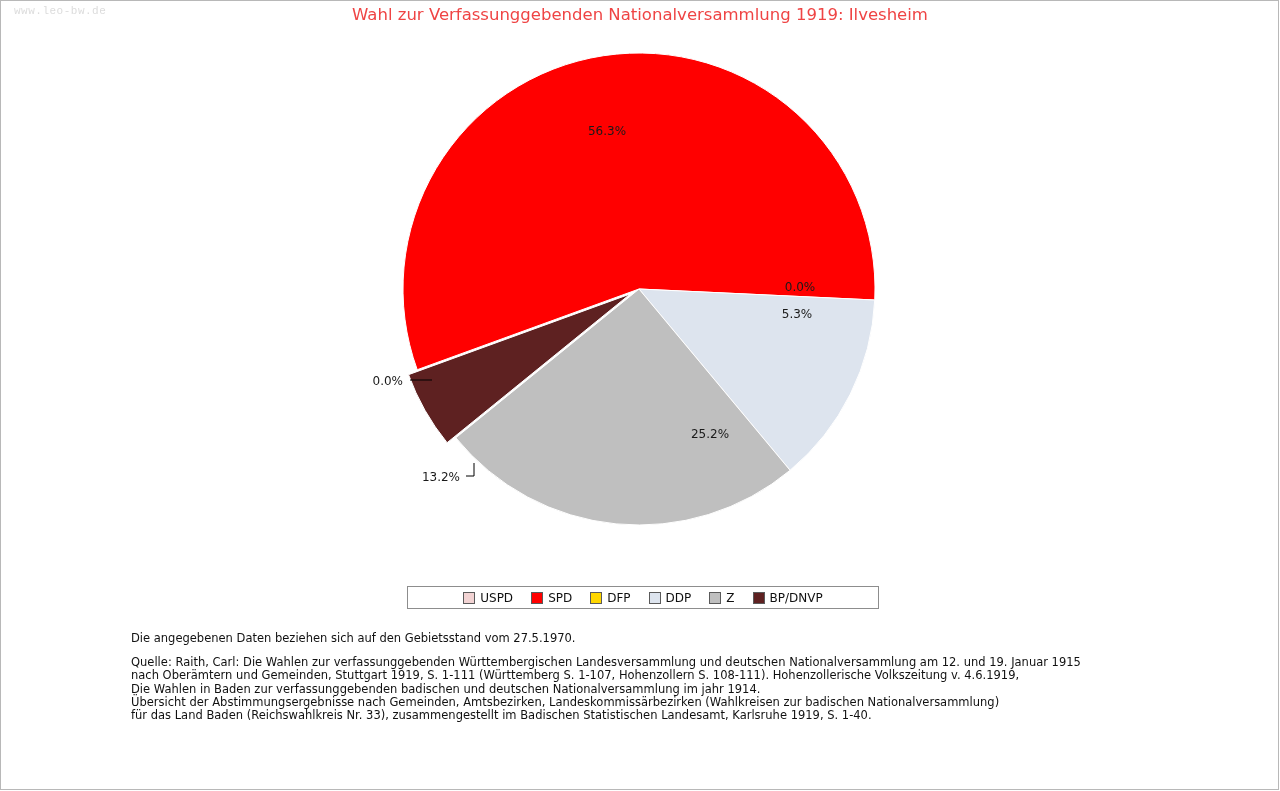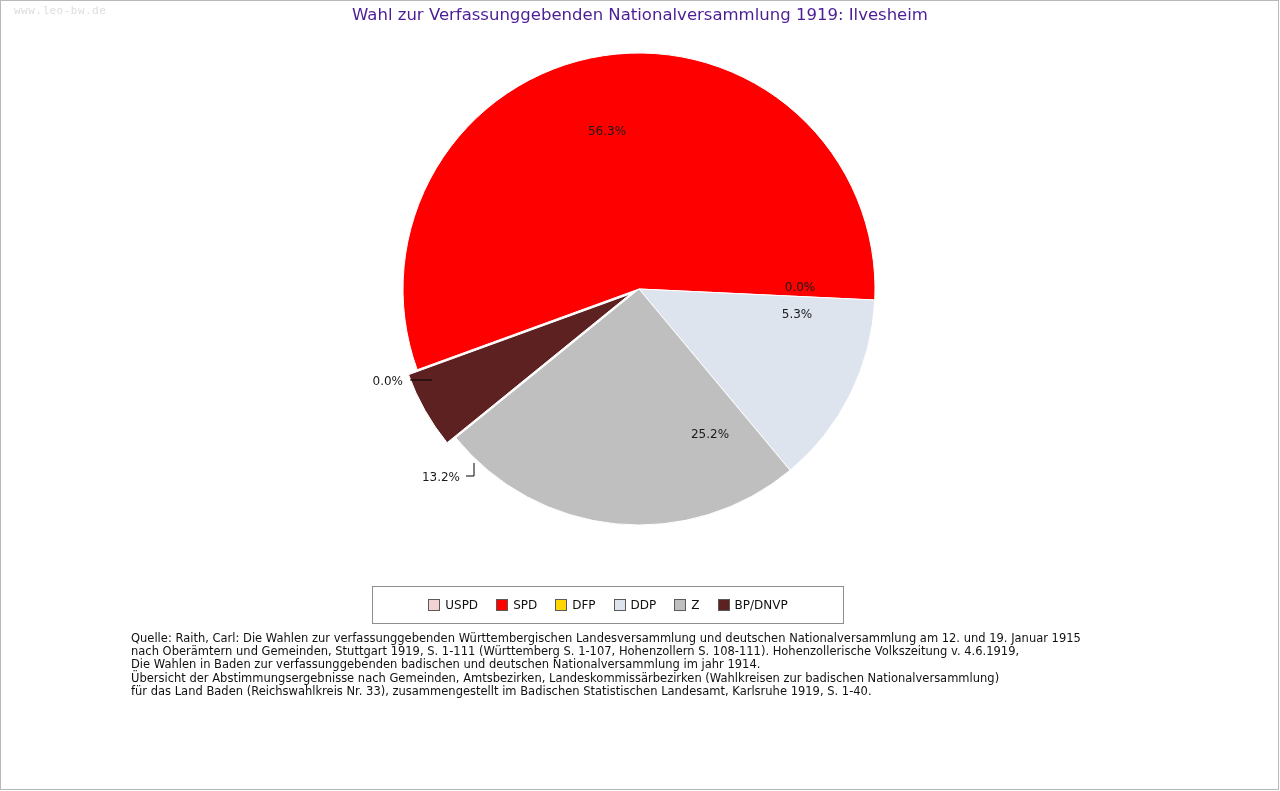--- a/index.html
+++ b/index.html
@@ -16,34 +16,34 @@
     border:1px solid #b8b8b8;
     box-sizing:border-box;
   }
   #watermark{
     position:absolute;left:14px;top:5px;
     font-size:11px;color:#dcdcdc;letter-spacing:.5px;
     font-family:Liberation Mono, monospace;
   }
   #title{
     position:absolute;top:5px;left:0;width:1280px;
-    text-align:center;font-size:16.5px;color:#4c1d95;
+    text-align:center;font-size:16.5px;color:#ef4444;
   }
   #chart-area{
     position:absolute;left:0;top:30px;width:1280px;height:545px;
   }
   svg#pie{display:block;margin:0 auto;}
   .slice-label{
     font-size:12px;fill:#1a1a1a;
     font-family:"DejaVu Sans","Liberation Sans",sans-serif;
   }
   .leader{stroke:#000;stroke-width:1;fill:none;}
   #legend{
-    position:absolute;left:372px;top:586px;
-    width:472px;height:38px;
+    position:absolute;left:407px;top:586px;
+    width:472px;height:23px;
     border:1px solid #8d8d8d;
     background:#ffffff;
     display:flex;align-items:center;justify-content:center;
     box-sizing:border-box;
   }
   .legend-item{
     display:flex;align-items:center;margin:0 9px;
   }
   .legend-swatch{
     width:12px;height:12px;border:1px solid #5a5a5a;margin-right:5px;
@@ -114,19 +114,22 @@
     <div class="legend-item">
       <span class="legend-swatch" style="background: rgb(94, 33, 33);"></span>
       <span class="legend-label">BP/DNVP</span>
     </div>
   </div>
 
 <div id="notes">
   <div class="note-block">
     </div>
   <div class="note-block">
+      <div class="note-line">Die angegebenen Daten beziehen sich auf den Gebietsstand vom 27.5.1970.</div>
+    </div>
+  <div class="note-block">
       <div class="note-line">Quelle: Raith, Carl: Die Wahlen zur verfassunggebenden Württembergischen Landesversammlung und deutschen Nationalversammlung am 12. und 19. Januar 1915</div>
       <div class="note-line">nach Oberämtern und Gemeinden, Stuttgart 1919, S. 1-111 (Württemberg S. 1-107, Hohenzollern S. 108-111). Hohenzollerische Volkszeitung v. 4.6.1919,</div>
       <div class="note-line">Die Wahlen in Baden zur verfassunggebenden badischen und deutschen Nationalversammlung im jahr 1914.</div>
       <div class="note-line">Übersicht der Abstimmungsergebnisse nach Gemeinden, Amtsbezirken, Landeskommissärbezirken (Wahlkreisen zur badischen Nationalversammlung)</div>
       <div class="note-line">für das Land Baden (Reichswahlkreis Nr. 33), zusammengestellt im Badischen Statistischen Landesamt, Karlsruhe 1919, S. 1-40.</div>
     </div>
 </div>
 
 </body></html>

